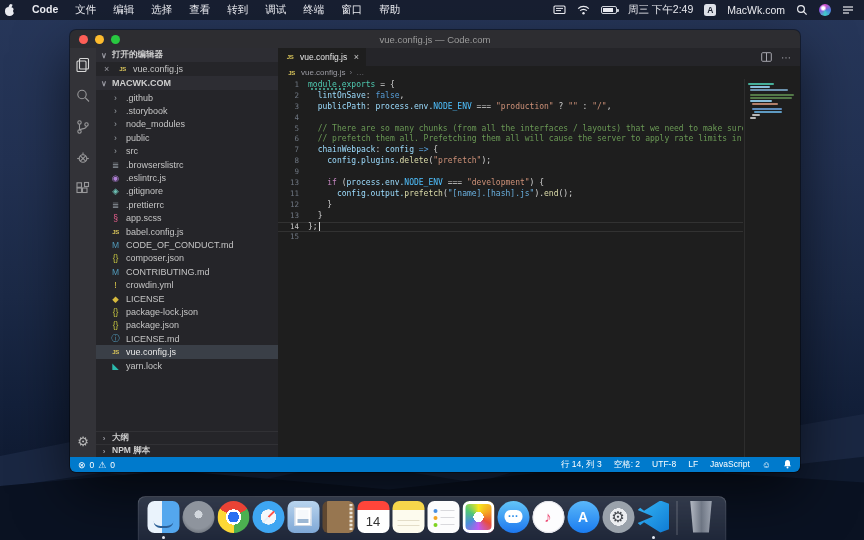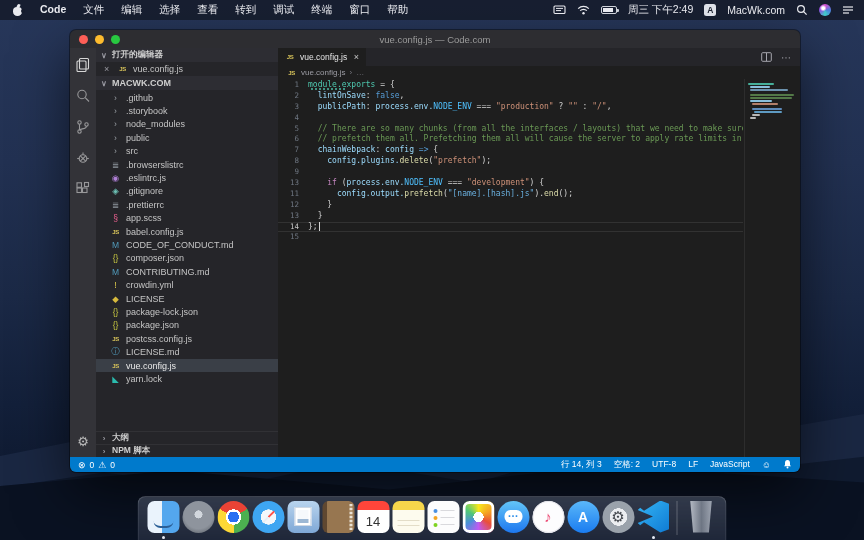--- a/index.html
+++ b/index.html
@@ -12,21 +12,21 @@
   .ridge-far { position:absolute; left:0; right:0; bottom:0; height:300px; background:#1a2742;
     clip-path:polygon(0 72%,14% 64%,30% 70%,48% 60%,62% 68%,78% 55%,90% 63%,100% 58%,100% 100%,0 100%); }
   .ridge-near { position:absolute; left:0; right:0; bottom:0; height:260px; background:#101b30;
     clip-path:polygon(0 80%,12% 74%,26% 80%,40% 70%,55% 78%,70% 64%,84% 74%,100% 68%,100% 100%,0 100%); }
   .dune { position:absolute; left:0; right:0; bottom:0; height:120px; background:#0a1222;
     clip-path:polygon(0 55%,20% 42%,45% 58%,70% 38%,100% 52%,100% 100%,0 100%); }
 
   
   .menubar { position:absolute; top:0; left:0; right:0; height:20px; z-index:50;
     background:rgba(22,28,44,.92); display:flex; align-items:center; color:#e9eaef; font-size:10.5px; }
-  .mb-left { display:flex; align-items:center; gap:17px; padding-left:12px; }
+  .mb-left { display:flex; align-items:center; gap:17px; padding-left:4px; }
   .mi.app { font-weight:bold; }
   .mi { cursor:default; white-space:nowrap; }
   .apple { position:relative; width:11px; height:13px; display:inline-block; }
   .apple .body { position:absolute; left:1px; top:3px; width:9px; height:9px; background:#e9eaef; border-radius:45% 45% 48% 48%; }
   .apple .bite { position:absolute; right:-2px; top:5px; width:4px; height:4px; background:rgba(22,28,44,1); border-radius:50%; }
   .apple .leaf { position:absolute; left:5px; top:0; width:3px; height:4px; background:#e9eaef; border-radius:60% 0 60% 0; transform:rotate(20deg); }
   .mb-right { margin-left:auto; display:flex; align-items:center; gap:11px; padding-right:10px; }
   .mb-ic { display:inline-flex; align-items:center; }
   .batt { position:relative; width:16px; height:8px; border:1px solid #cfd3da; border-radius:2px; }
   .batt i { position:absolute; left:1px; top:1px; bottom:1px; width:70%; background:#e9eaef; }
@@ -372,24 +372,20 @@
           </div>
           <div class="file-row">
             <span class="fi" style="color: rgb(203, 203, 65);">{}</span>
             <span class="fname">package-lock.json</span>
           </div>
           <div class="file-row">
             <span class="fi" style="color: rgb(203, 203, 65);">{}</span>
             <span class="fname">package.json</span>
           </div>
           <div class="file-row">
-            <span class="fi fi-js" style="color: rgb(216, 196, 90);">JS</span>
-            <span class="fname">postcss.config.js</span>
-          </div>
-          <div class="file-row">
             <span class="fi" style="color: rgb(81, 154, 186);">ⓘ</span>
             <span class="fname">LICENSE.md</span>
           </div>
           <div class="file-row sel">
             <span class="fi fi-js" style="color: rgb(216, 196, 90);">JS</span>
             <span class="fname">vue.config.js</span>
           </div>
           <div class="file-row">
             <span class="fi" style="color: rgb(43, 187, 173);">◣</span>
             <span class="fname">yarn.lock</span>

